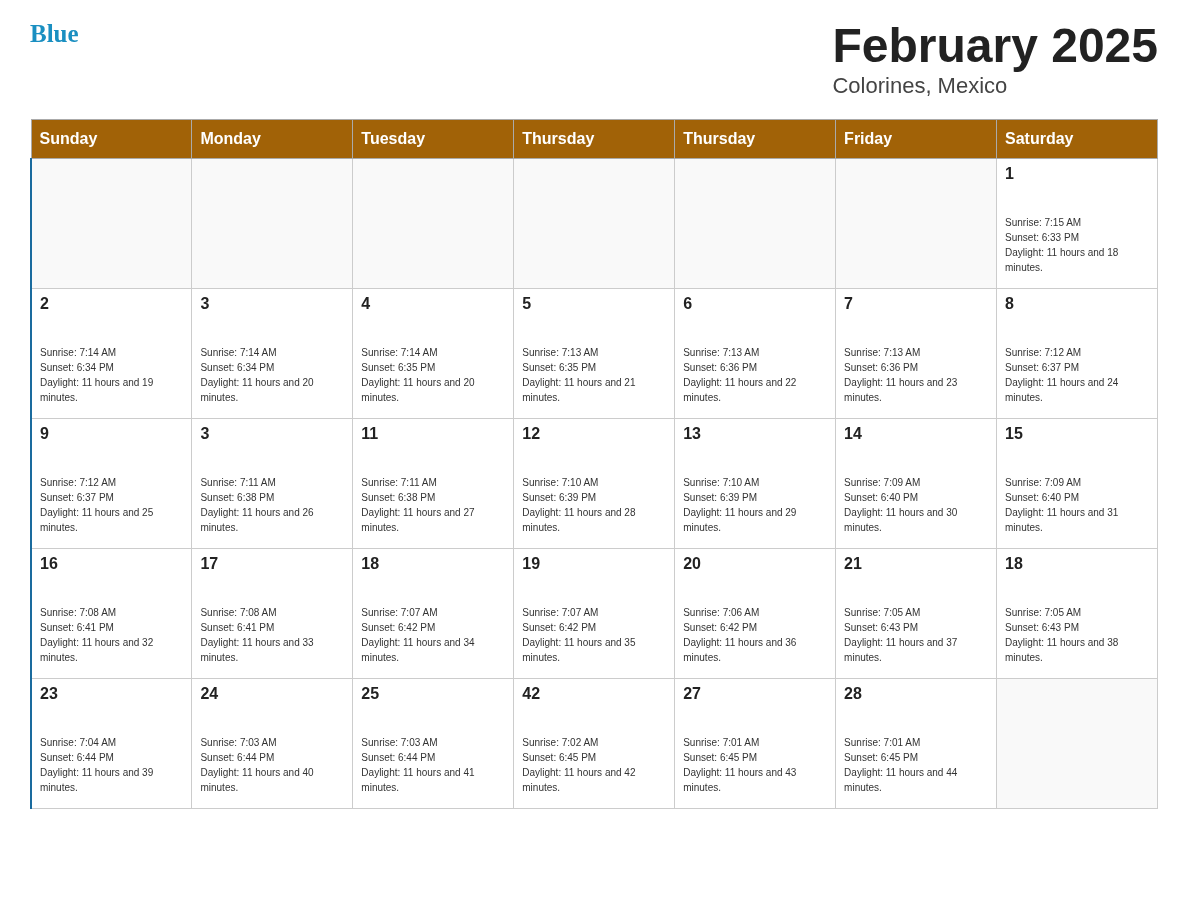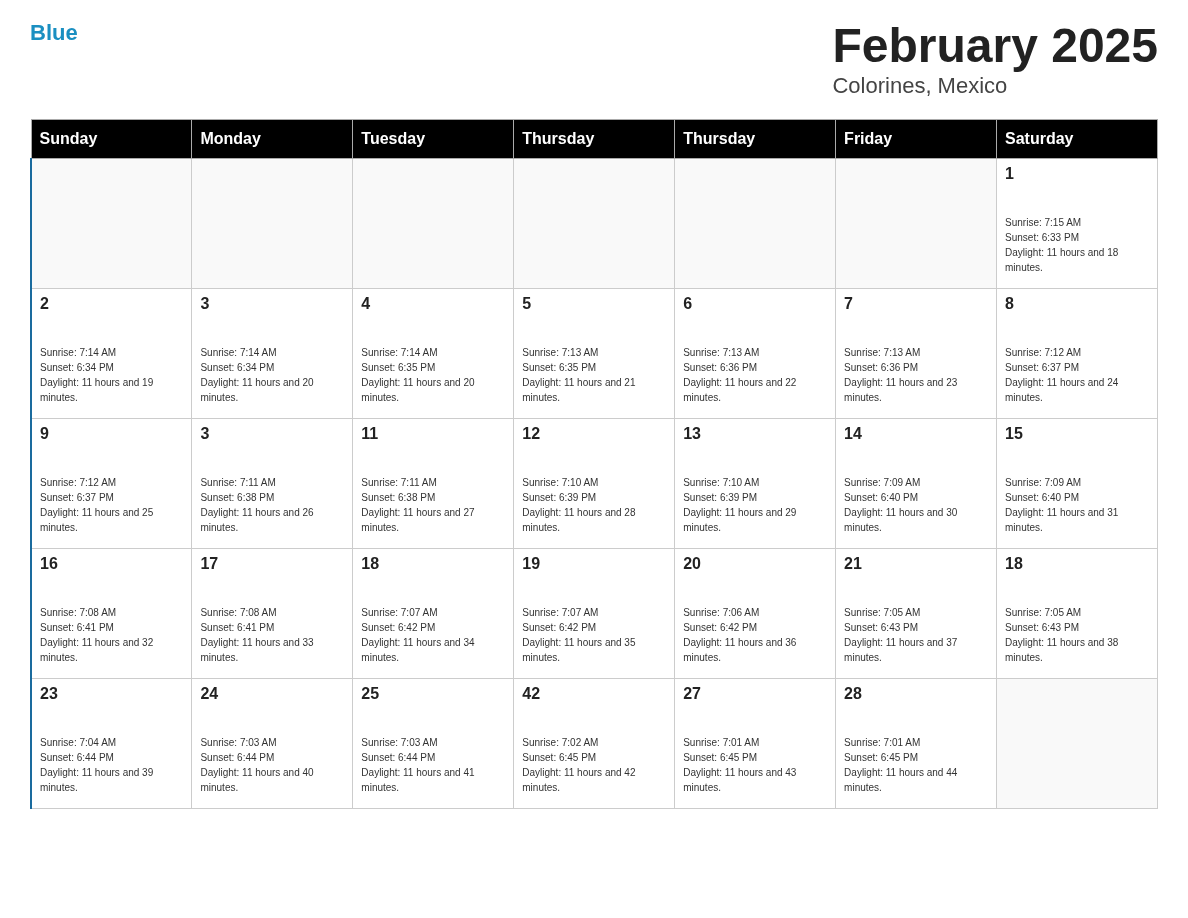--- a/index.html
+++ b/index.html
@@ -32,21 +32,21 @@
     .location {
       font-size: 22px;
       color: #444;
     }
     .calendar {
       width: 100%;
       border-collapse: collapse;
       table-layout: fixed;
     }
     .calendar th {
-      background-color: #000000;
+      background-color: #a16207;
       color: #fff;
       font-size: 16px;
       font-weight: bold;
       padding: 10px 8px;
       text-align: left;
       border: 1px solid #aaa;
     }
     .calendar td {
       vertical-align: top;
       border: 1px solid #ccc;
@@ -82,23 +82,24 @@
       font-size: 30px;
       font-weight: bold;
       color: #555;
     }
     .logo-icon {
       display: inline-block;
       position: relative;
       top: 2px;
     }
     .logo-text-blue {
-      font-size: 22px;
+      font-size: 25px;
       font-weight: bold;
       color: #1a8fc1;
+      font-family: Liberation Serif, serif;
     }
   </style>
 </head>
 <body>
 
 <div class="header">
   <div class="logo">
     <div>
       <span class="logo-text-blue">Blue</span>
     </div>

